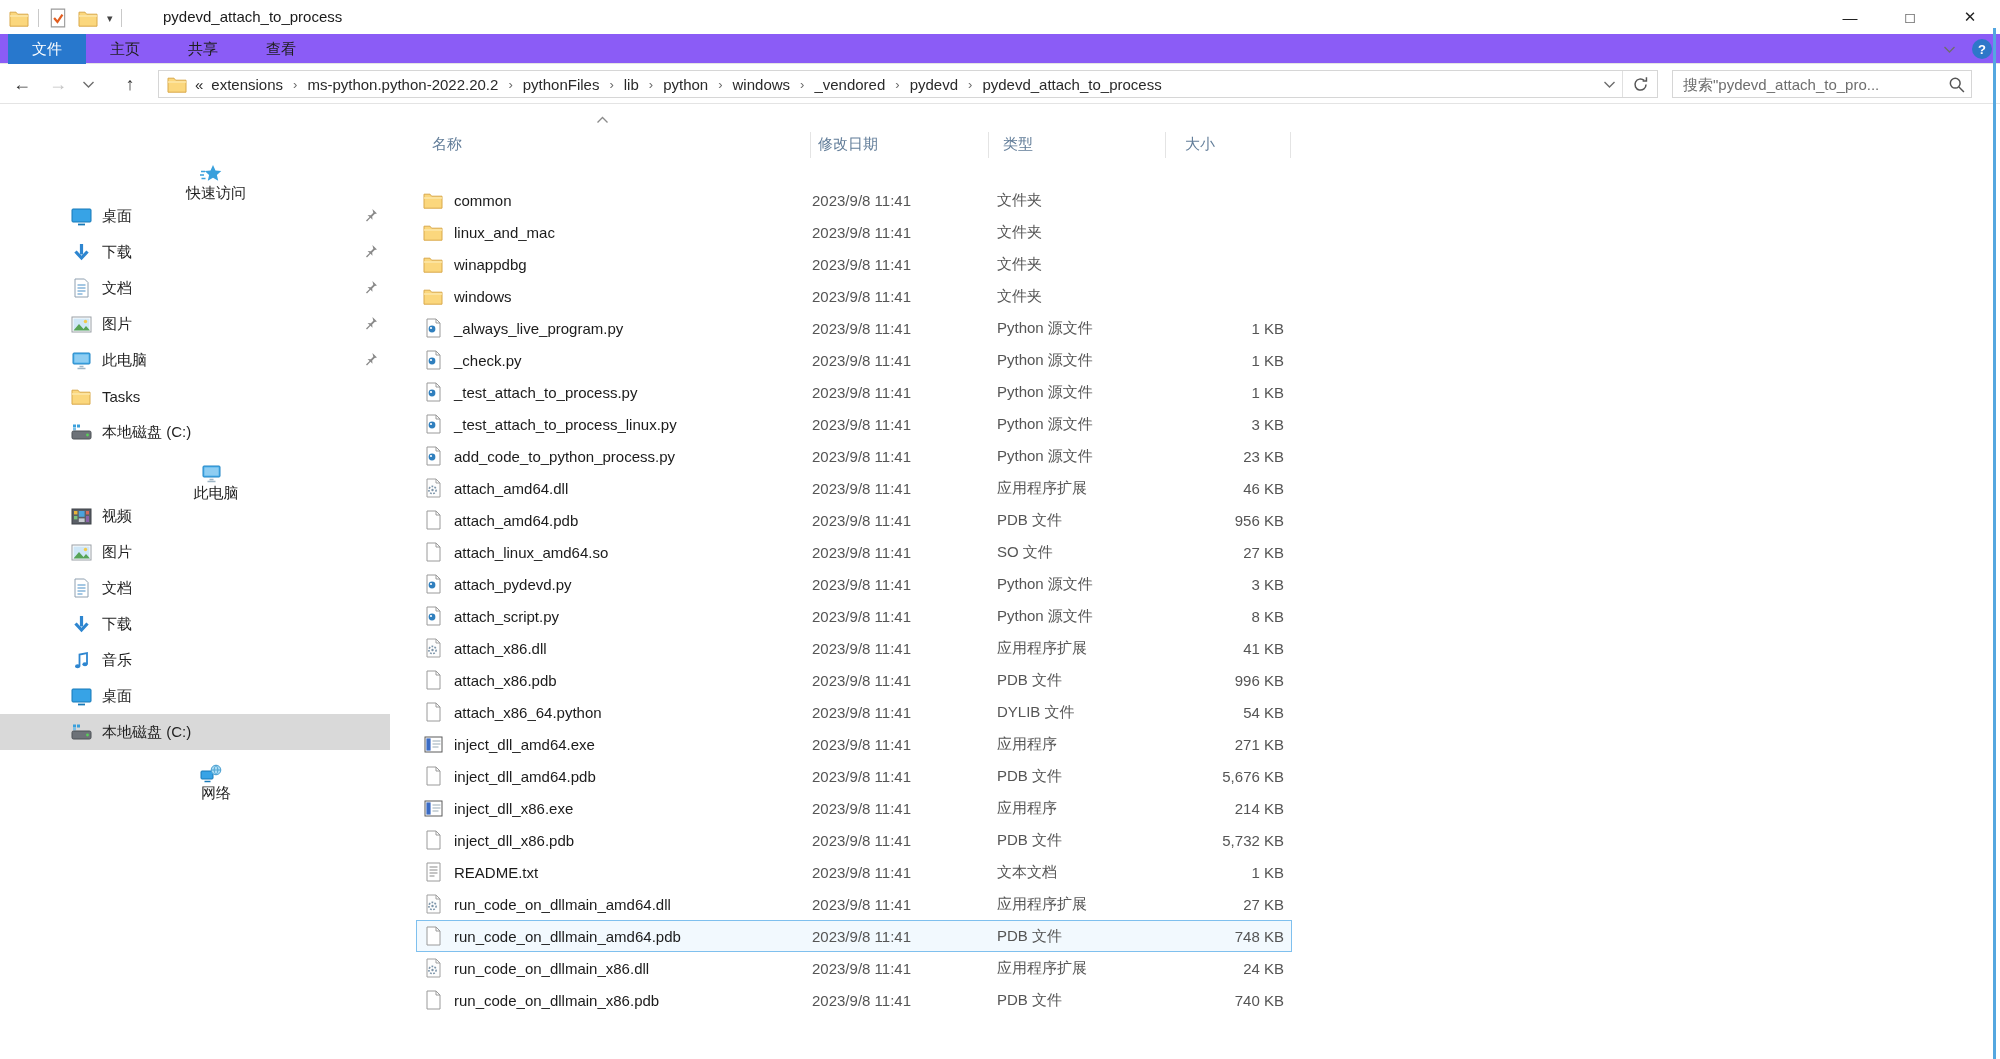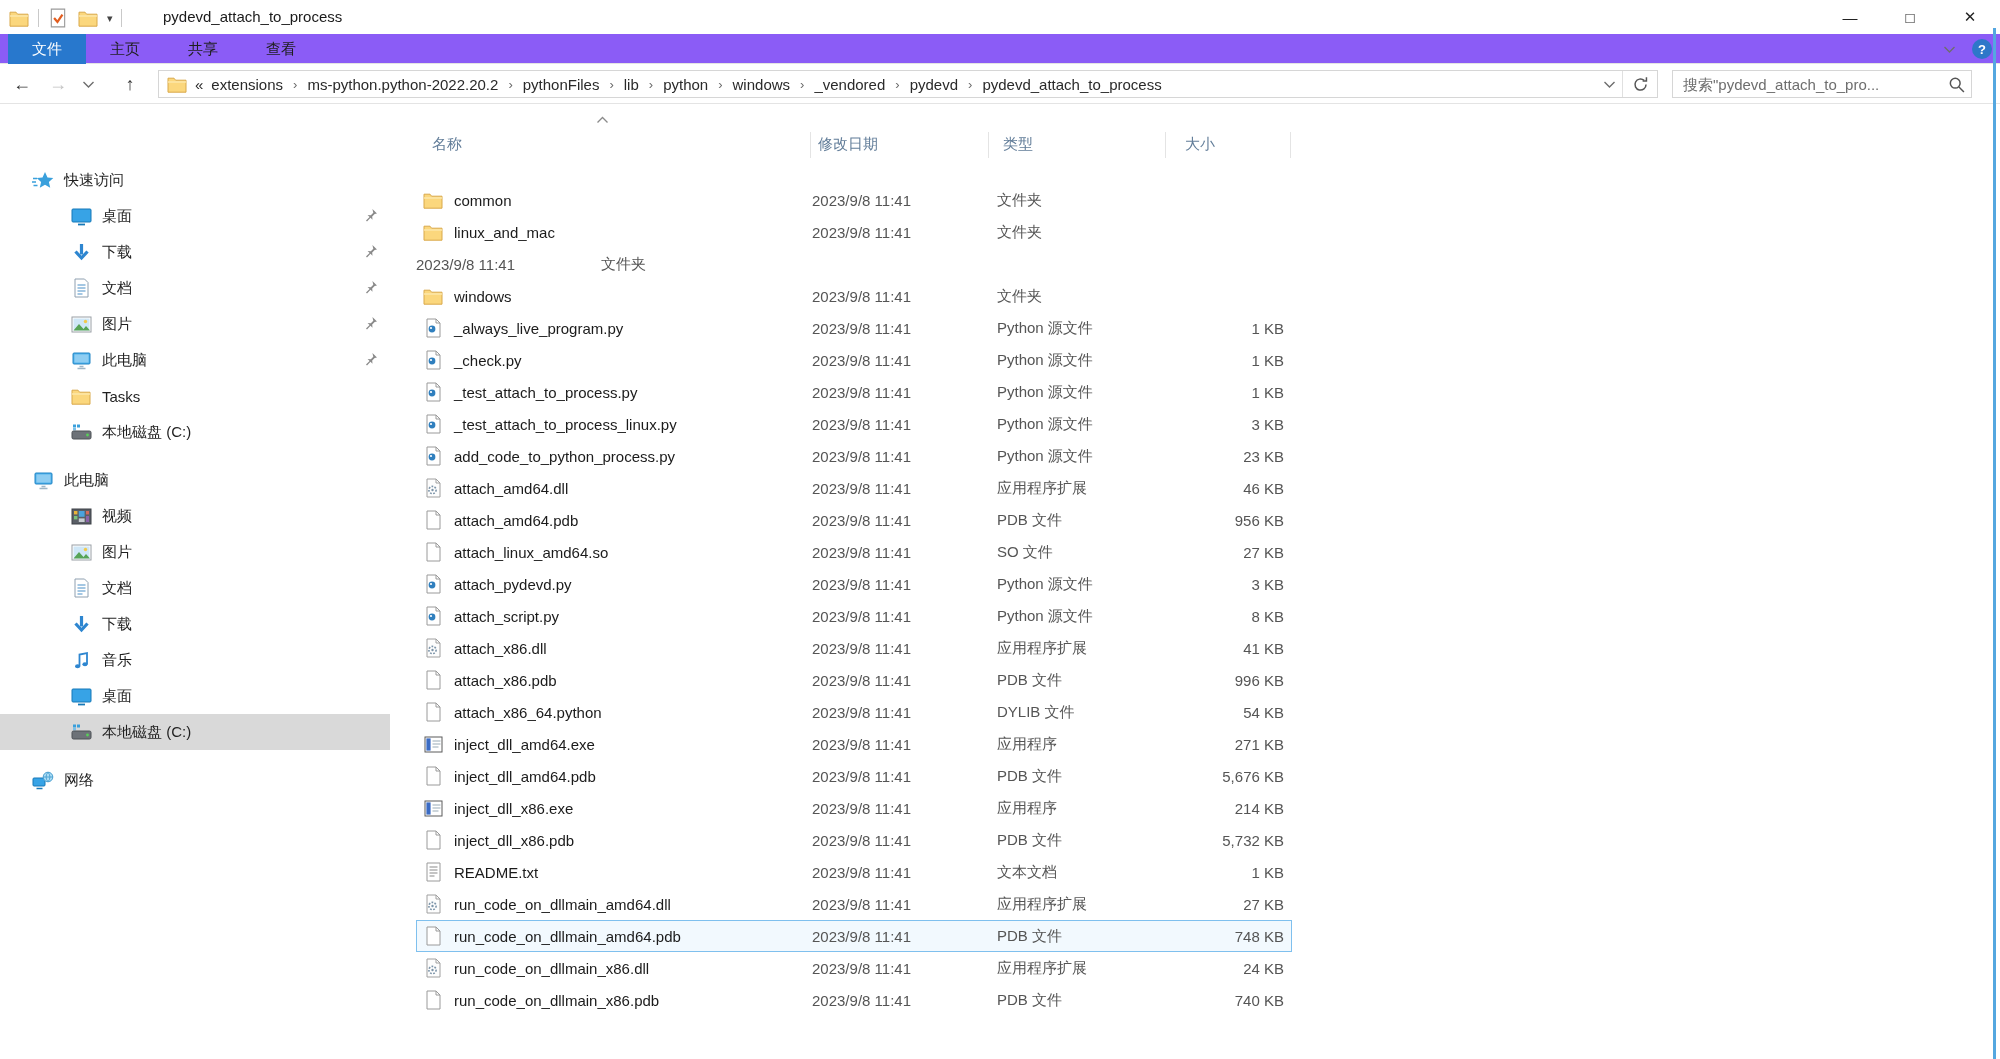--- a/index.html
+++ b/index.html
@@ -47,21 +47,21 @@
   .searchbox { position:absolute; left:1672px; top:6px; width:300px; height:28px;
     border:1px solid #d6d6d6; background:#fff; display:flex; align-items:center; }
   .searchbox input { flex:1; border:none; outline:none; font-size:15px; color:#555;
     padding:0 4px 0 10px; font-family:inherit; background:transparent; }
   .searchbox input::placeholder { color:#6e6e6e; opacity:1; }
   .search-mag { width:30px; display:flex; justify-content:center; }
 
   
   .sidebar { position:absolute; left:0; top:104px; width:390px; height:955px; padding-top:58px; }
   .side-row { height:36px; display:flex; align-items:center; font-size:15px; color:#1f1f1f; position:relative; }
-  .side-row.root { padding-left:32px; }
+  .side-row.root { padding-left:32px;flex-direction:column; }
   .side-row.child { padding-left:70px; }
   .side-row .lab { margin-left:10px; }
   .side-row .ic { width:22px; height:22px; display:flex; align-items:center; justify-content:center; flex:none; }
   .side-row.selected { background:#d9d9d9; }
   .side-gap { height:12px; }
   .pin { position:absolute; right:12px; top:10px; width:14px; height:14px; }
 
   
   .main { position:absolute; left:392px; top:104px; width:1600px; height:955px; }
   .headers { position:absolute; left:0; top:26px; width:906px; height:30px; font-size:15px; color:#627d99;text-align:center; }
@@ -443,20 +443,29 @@
                 <path d="M1 6h18" stroke="#fde9ad" stroke-width="1.4"></path>
               </svg>
             </span>
             <span class="fname">linux_and_mac</span>
           </div>
           <div class="cell-date">2023/9/8 11:41</div>
           <div class="cell-type">文件夹</div>
           <div class="cell-size"></div>
         </div>
         <div class="row">
+          <div class="cell-name">
+            <span class="ic">
+              <svg width="20" height="17" viewBox="0 0 20 17">
+                <path d="M1 2.2h6l1.6 2H19v12H1z" fill="#fbd77d" stroke="#d9a94b" stroke-width="1"></path>
+                <path d="M1 6h18" stroke="#fde9ad" stroke-width="1.4"></path>
+              </svg>
+            </span>
+            <span class="fname">winappdbg</span>
+          </div>
           <div class="cell-date">2023/9/8 11:41</div>
           <div class="cell-type">文件夹</div>
           <div class="cell-size"></div>
         </div>
         <div class="row">
           <div class="cell-name">
             <span class="ic">
               <svg width="20" height="17" viewBox="0 0 20 17">
                 <path d="M1 2.2h6l1.6 2H19v12H1z" fill="#fbd77d" stroke="#d9a94b" stroke-width="1"></path>
                 <path d="M1 6h18" stroke="#fde9ad" stroke-width="1.4"></path>

